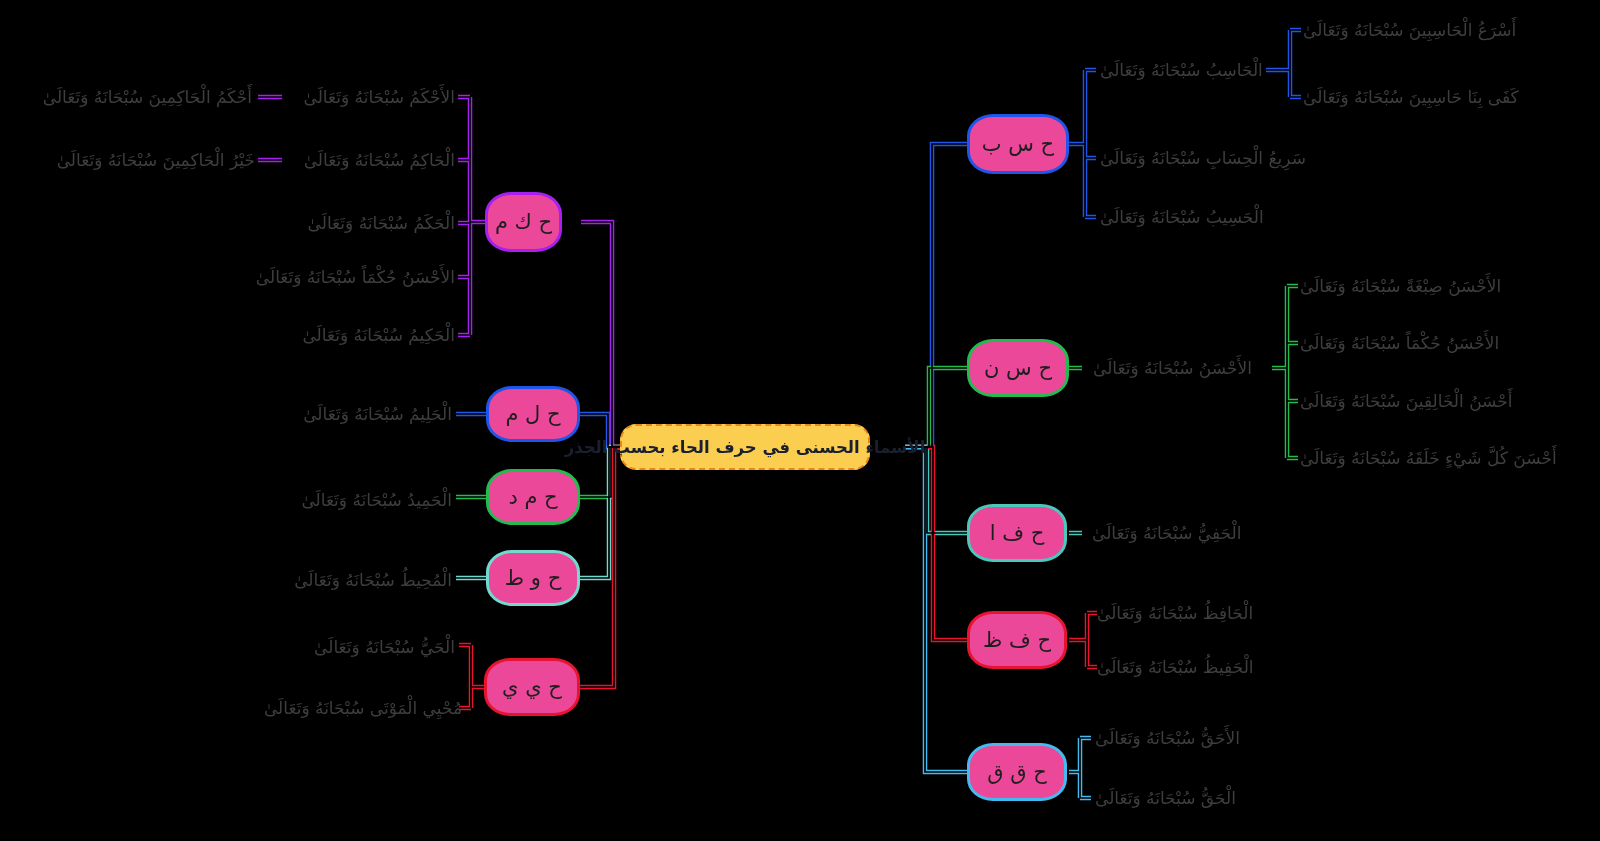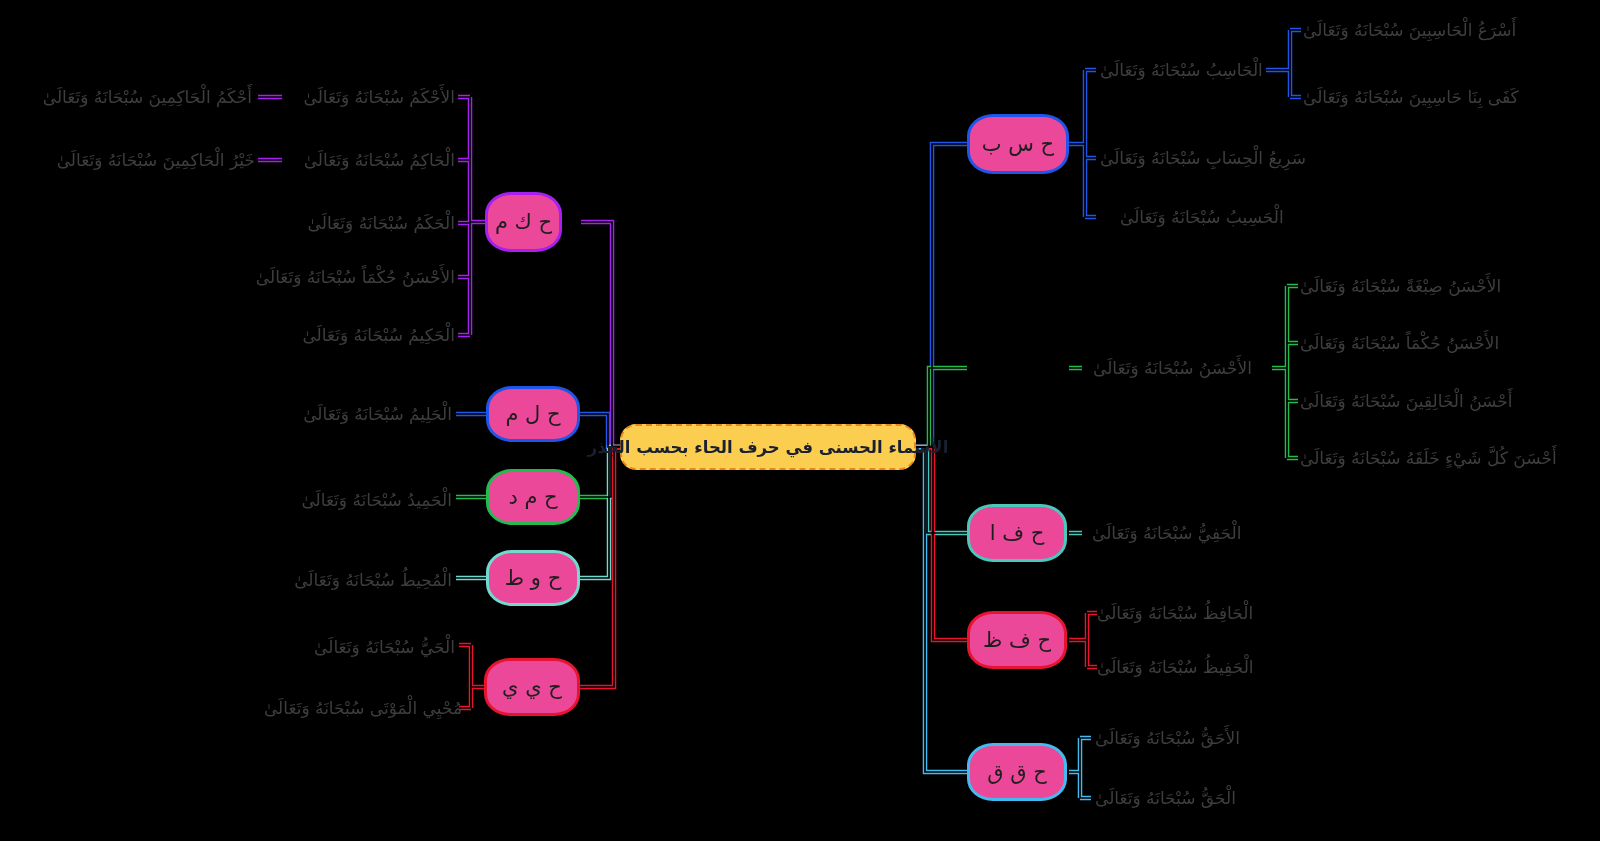--- a/index.html
+++ b/index.html
@@ -23,21 +23,21 @@
   }
   .b-purple{border-color:#A620F0;}
   .b-blue{border-color:#1F55E8;}
   .b-green{border-color:#25BA4F;}
   .b-teal{border-color:#72D9CE;}
   .b-red{border-color:#E8132F;}
   .b-aqua{border-color:#49C8BC;}
   .b-cyan{border-color:#43BBEF;}
   .center-node{
     position:absolute;z-index:3;
-    left:620px;top:424px;width:296px;height:46px;
+    left:620px;top:424px;width:250px;height:46px;
     background:#FBCE4F;
     border:2.5px dashed #E8871E;
     border-radius:16px;
     display:flex;align-items:center;justify-content:center;
     font-size:16.5px;font-weight:bold;color:#1a2030;
     direction:rtl;white-space:nowrap;
     box-sizing:border-box;
   }
   .leaf{
     position:absolute;z-index:2;
@@ -91,20 +91,21 @@
 
   <div class="center-node">الأسماء الحسنى في حرف الحاء بحسب الجذر</div>
 
   <div class="node b-purple" style="left:485px;top:192px;width:77px;height:60px;">ح ك م</div>
   <div class="node b-blue" style="left:486px;top:386px;width:94px;height:56px;">ح ل م</div>
   <div class="node b-green" style="left:486px;top:469px;width:94px;height:56px;">ح م د</div>
   <div class="node b-teal" style="left:486px;top:550px;width:94px;height:56px;">ح و ط</div>
   <div class="node b-red" style="left:484px;top:658px;width:96px;height:58px;">ح ي ي</div>
 
   <div class="node b-blue" style="left:967px;top:114px;width:102px;height:60px;">ح س ب</div>
+  <div class="node b-green" style="left:967px;top:339px;width:102px;height:58px;">ح س ن</div>
   <div class="node b-aqua" style="left:967px;top:504px;width:100px;height:58px;">ح ف ا</div>
   <div class="node b-red" style="left:967px;top:611px;width:100px;height:58px;">ح ف ظ</div>
   <div class="node b-cyan" style="left:967px;top:743px;width:100px;height:58px;">ح ق ق</div>
 
   <div class="leaf" style="right:1145px;top:84px;">الأَحْكَمُ سُبْحَانَهُ وَتَعَالَىٰ</div>
   <div class="leaf" style="right:1348px;top:84px;">أَحْكَمُ الْحَاكِمِينَ سُبْحَانَهُ وَتَعَالَىٰ</div>
   <div class="leaf" style="right:1145px;top:147px;">الْحَاكِمُ سُبْحَانَهُ وَتَعَالَىٰ</div>
   <div class="leaf" style="right:1345px;top:147px;">خَيْرُ الْحَاكِمِينَ سُبْحَانَهُ وَتَعَالَىٰ</div>
   <div class="leaf" style="right:1145px;top:210px;text-align:right;">الْحَكَمُ سُبْحَانَهُ وَتَعَالَىٰ</div>
   <div class="leaf" style="right:1145px;top:264px;">الأَحْسَنُ حُكْمَاً سُبْحَانَهُ وَتَعَالَىٰ</div>
@@ -112,21 +113,21 @@
   <div class="leaf" style="right:1148px;top:401px;">الْحَلِيمُ سُبْحَانَهُ وَتَعَالَىٰ</div>
   <div class="leaf" style="right:1148px;top:487px;margin-left:24px;">الْحَمِيدُ سُبْحَانَهُ وَتَعَالَىٰ</div>
   <div class="leaf" style="right:1148px;top:567px;">الْمُحِيطُ سُبْحَانَهُ وَتَعَالَىٰ</div>
   <div class="leaf" style="right:1145px;top:634px;">الْحَيُّ سُبْحَانَهُ وَتَعَالَىٰ</div>
   <div class="leaf" style="right:1138px;top:695px;">مُحْيِي الْمَوْتَى سُبْحَانَهُ وَتَعَالَىٰ</div>
 
   <div class="leaf" style="left:1100px;top:57px;">الْحَاسِبُ سُبْحَانَهُ وَتَعَالَىٰ</div>
   <div class="leaf" style="left:1303px;top:17px;">أَسْرَعُ الْحَاسِبِينَ سُبْحَانَهُ وَتَعَالَىٰ</div>
   <div class="leaf" style="left:1303px;top:84px;">كَفَى بِنَا حَاسِبِينَ سُبْحَانَهُ وَتَعَالَىٰ</div>
   <div class="leaf" style="left:1100px;top:145px;">سَرِيعُ الْحِسَابِ سُبْحَانَهُ وَتَعَالَىٰ</div>
-  <div class="leaf" style="left:1100px;top:204px;margin-left:20px;">الْحَسِيبُ سُبْحَانَهُ وَتَعَالَىٰ</div>
+  <div class="leaf" style="left:1100px;top:204px;">الْحَسِيبُ سُبْحَانَهُ وَتَعَالَىٰ</div>
   <div class="leaf" style="left:1093px;top:355px;">الأَحْسَنُ سُبْحَانَهُ وَتَعَالَىٰ</div>
   <div class="leaf" style="left:1300px;top:273px;">الأَحْسَنُ صِبْغَةً سُبْحَانَهُ وَتَعَالَىٰ</div>
   <div class="leaf" style="left:1300px;top:330px;">الأَحْسَنُ حُكْمَاً سُبْحَانَهُ وَتَعَالَىٰ</div>
   <div class="leaf" style="left:1300px;top:388px;">أَحْسَنُ الْخَالِقِينَ سُبْحَانَهُ وَتَعَالَىٰ</div>
   <div class="leaf" style="left:1300px;top:445px;">أَحْسَنَ كُلَّ شَيْءٍ خَلَقَهُ سُبْحَانَهُ وَتَعَالَىٰ</div>
   <div class="leaf" style="left:1092px;top:520px;">الْحَفِيُّ سُبْحَانَهُ وَتَعَالَىٰ</div>
   <div class="leaf" style="left:1097px;top:600px;">الْحَافِظُ سُبْحَانَهُ وَتَعَالَىٰ</div>
   <div class="leaf" style="left:1097px;top:654px;">الْحَفِيظُ سُبْحَانَهُ وَتَعَالَىٰ</div>
   <div class="leaf" style="left:1095px;top:725px;">الأَحَقُّ سُبْحَانَهُ وَتَعَالَىٰ</div>
   <div class="leaf" style="left:1095px;top:785px;">الْحَقُّ سُبْحَانَهُ وَتَعَالَىٰ</div>

